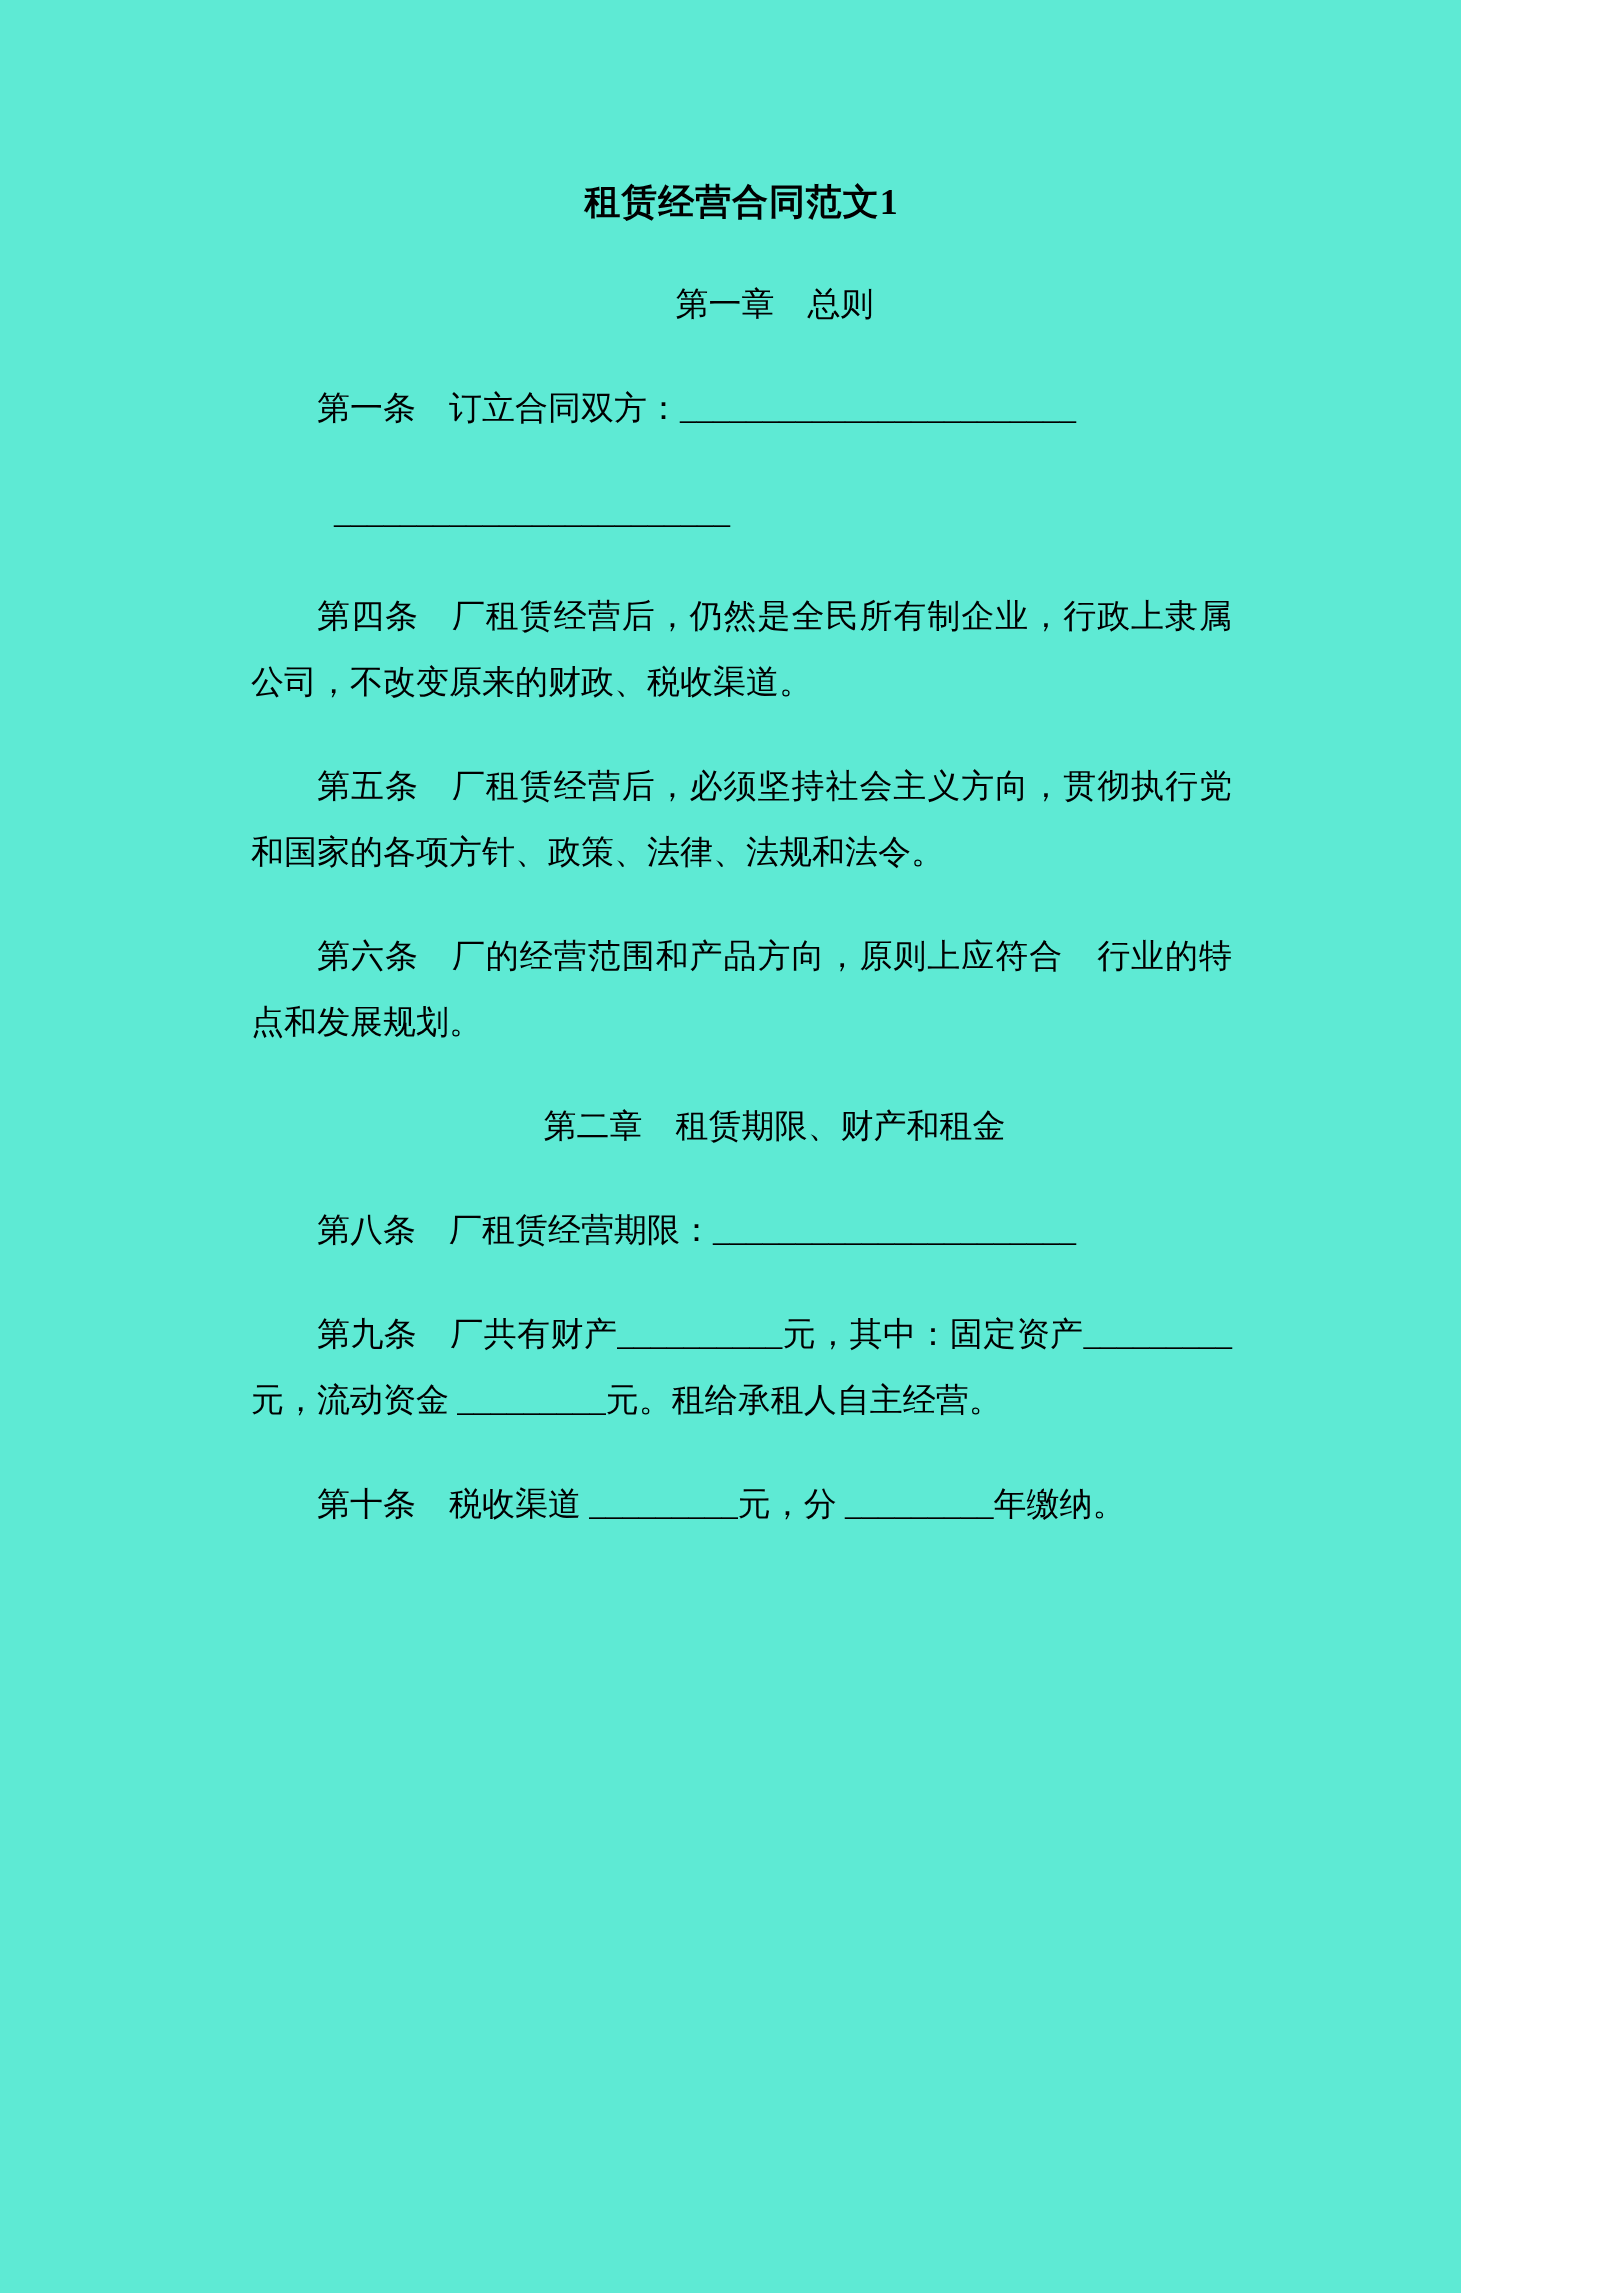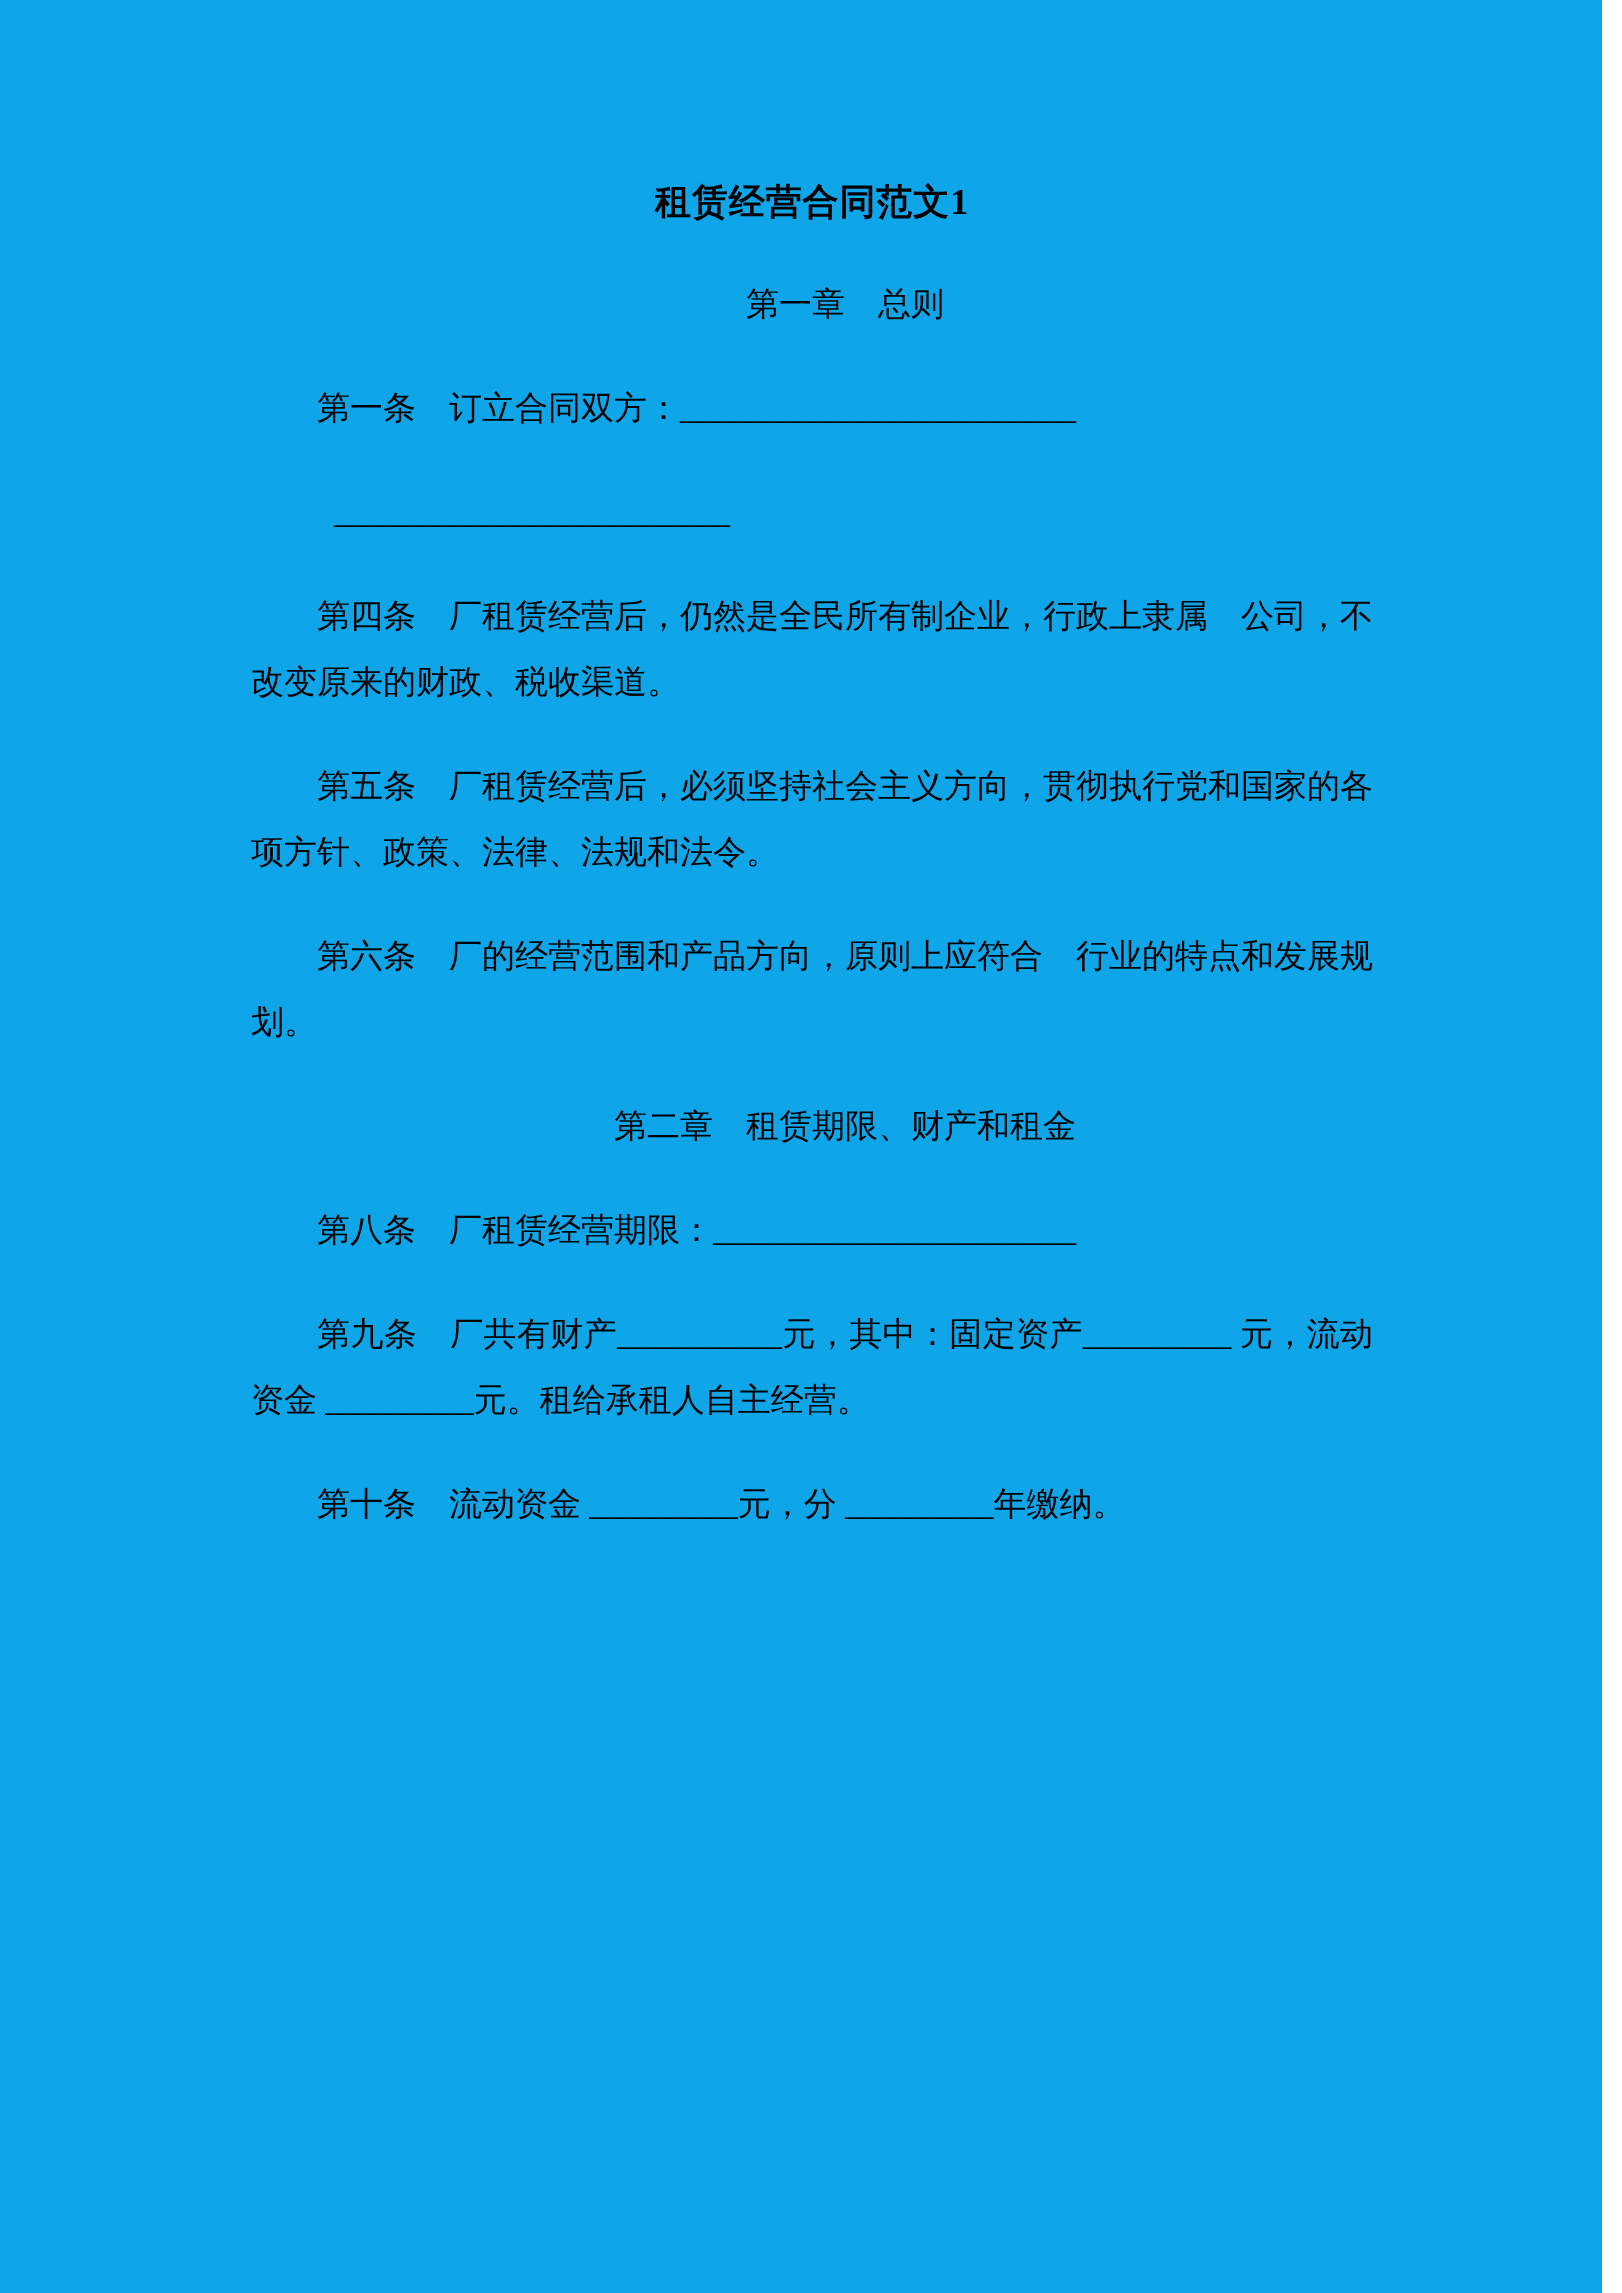--- a/index.html
+++ b/index.html
@@ -1,21 +1,21 @@
 <!DOCTYPE html>
 <html style="font-size:14.5px"><head>
 <meta charset="utf-8">
 <style>
   * { box-sizing: border-box; }
   html, body { margin: 0; padding: 0; background: #ffffff; }
   .page {
     position: relative;
-    width: 1602px;
+    width: 1461px;
     min-height: 2294px;
-    background: #0ea5e9;
+    background: #5eead4;
     padding: 177px 229px 109px 251px;
     font-family: "Liberation Serif", "DejaVu Serif", serif;
     font-size: 33px;
     color: #000000;
   }
   .title {
     font-size: 36px;
     font-weight: bold;
     text-align: center;
     margin: 0 0 44px 0;
@@ -55,16 +55,16 @@
 
   <p class="para"><span class="label">第六条</span><span class="body-text">厂的经营范围和产品方向，原则上应符合　行业的特点和发展规划。</span></p>
 
 
   <p class="para chapter"><span class="label">第二章</span><span class="body-text">租赁期限、财产和租金</span></p>
 
   <p class="para"><span class="label">第八条</span><span class="body-text">厂租赁经营期限：______________________</span></p>
 
   <p class="para"><span class="label">第九条</span><span class="body-text">厂共有财产__________元，其中：固定资产_________ 元，流动资金 _________元。租给承租人自主经营。</span></p>
 
-  <p class="para"><span class="label">第十条</span><span class="body-text">流动资金 _________元，分 _________年缴纳。</span></p>
+  <p class="para"><span class="label">第十条</span><span class="body-text">税收渠道 _________元，分 _________年缴纳。</span></p>
 
 </div>
 
 
 </body></html>

